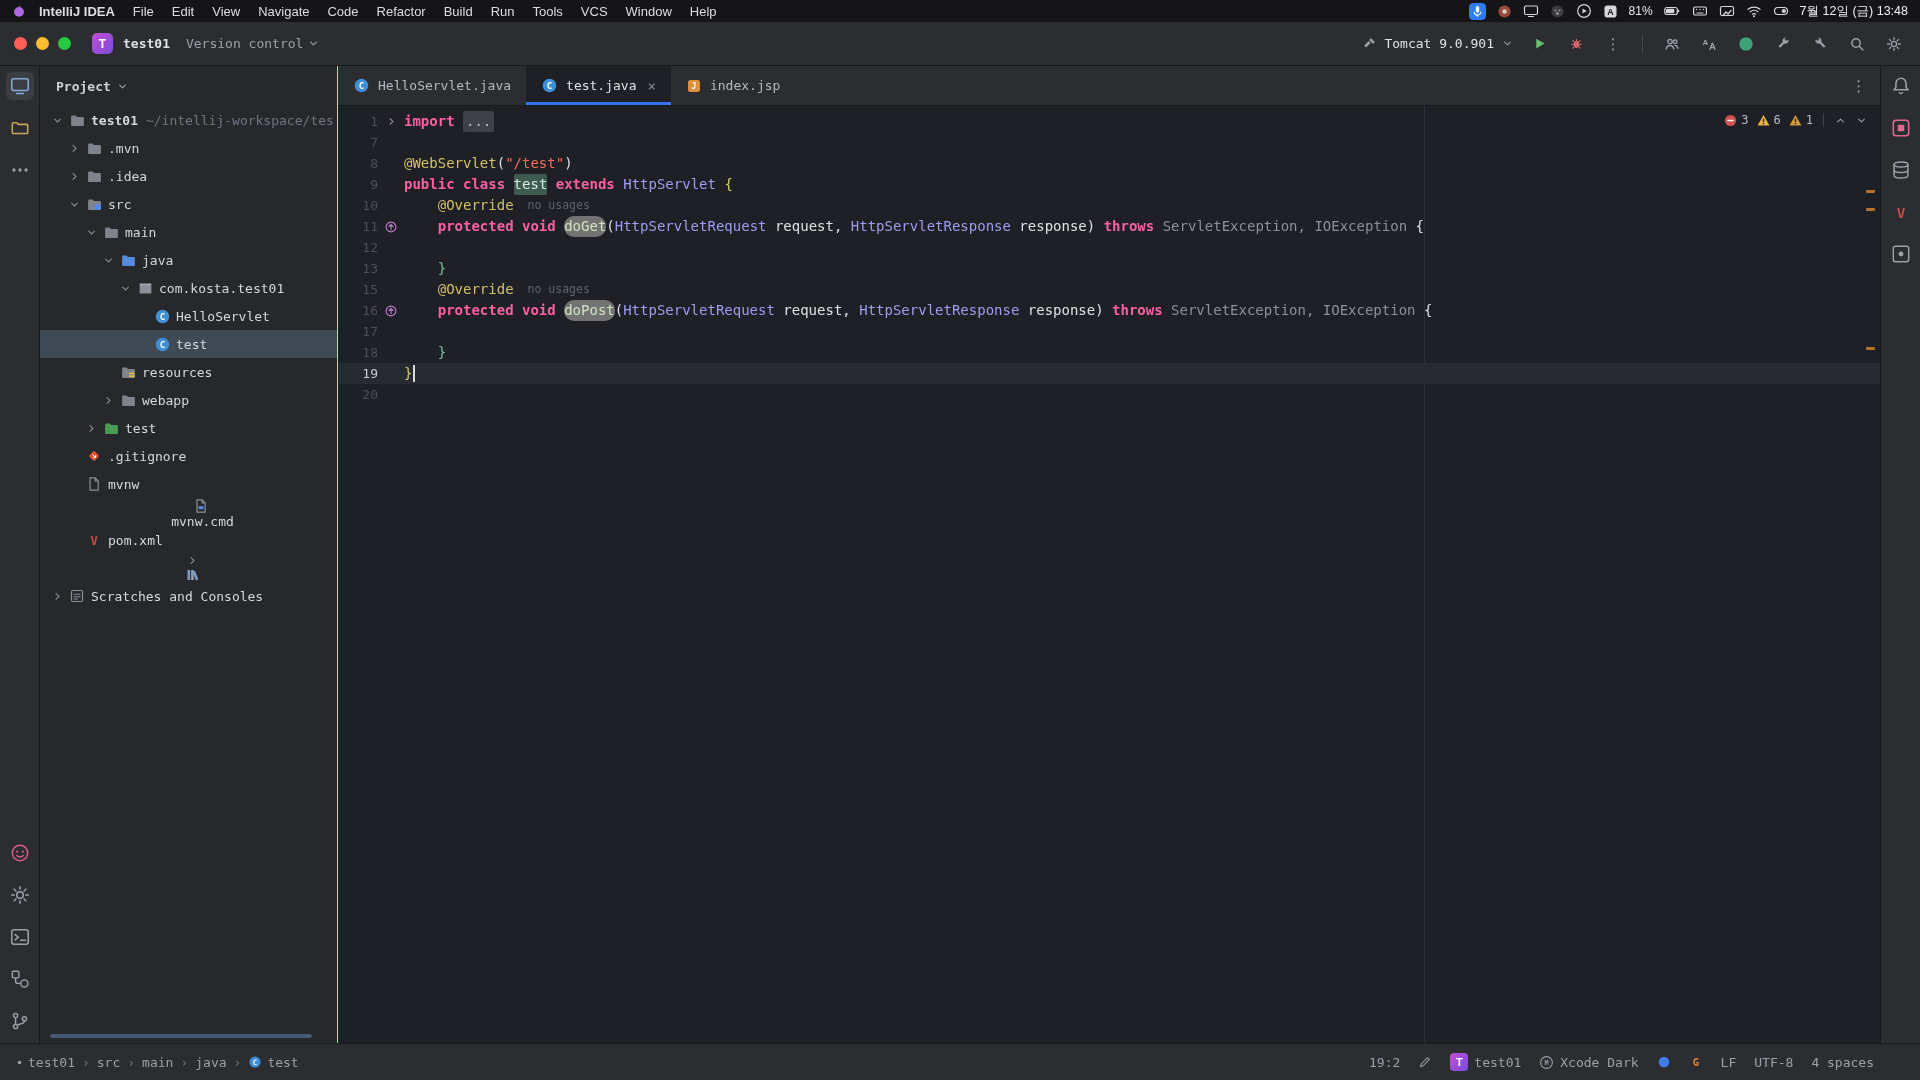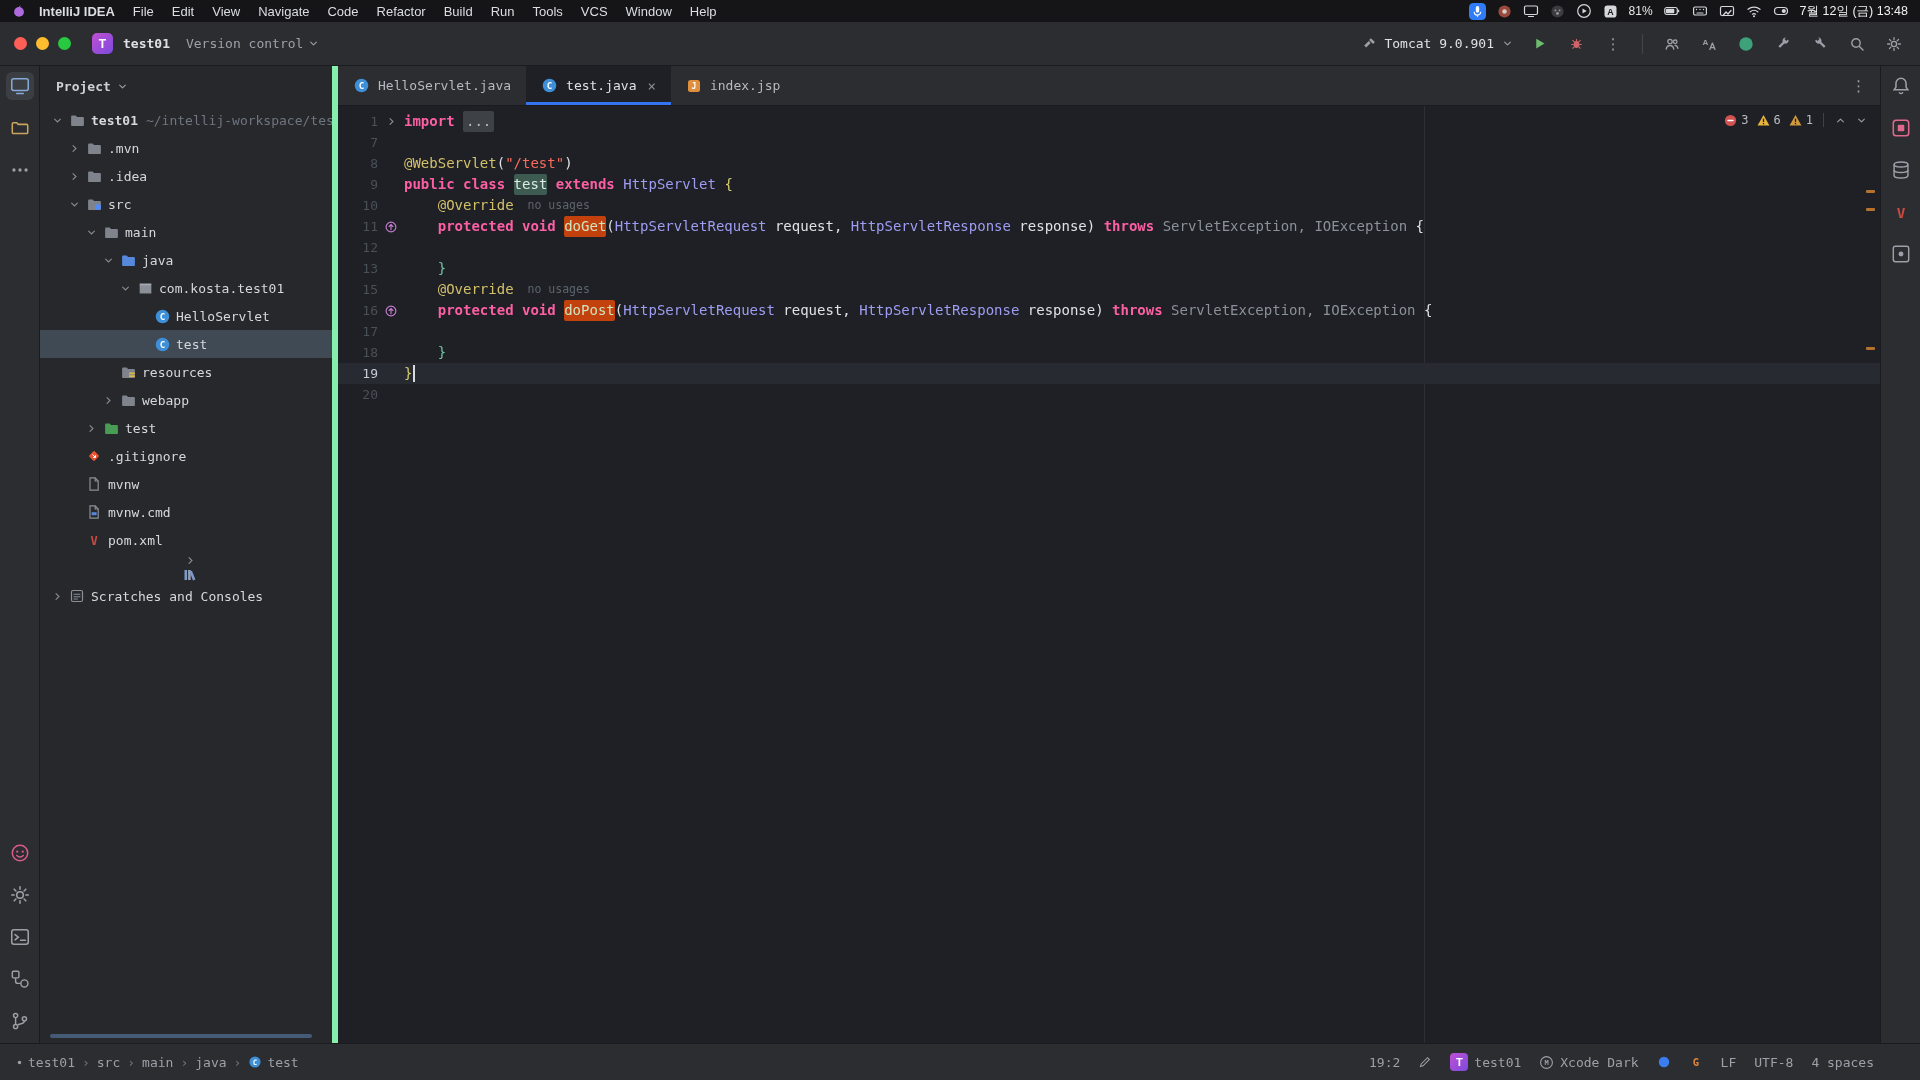--- a/index.html
+++ b/index.html
@@ -32,21 +32,21 @@
   
   .content{position:absolute;top:66px;left:0;right:0;bottom:37px;display:flex}
   .actbar{width:40px;background:#2b2d30;display:flex;flex-direction:column;align-items:center;padding:6px 0 8px;gap:14px;flex:none}
   .actbar.left{border-right:1px solid #1a1b1e}
   .actbar.right{border-left:1px solid #1a1b1e}
   .act-icon{width:28px;height:28px;border-radius:6px;display:flex;align-items:center;justify-content:center}
   .act-icon.sel{background:#3b3e43}
   .act-spacer{flex:1}
 
   
-  .project{width:298px;background:#26282c;border-right:6px solid #86efac;position:relative;overflow:hidden;flex:none}
+  .project{width:298px;background:#26282c;border-right:1px solid #86efac;position:relative;overflow:hidden;flex:none}
   .p-head{height:40px;display:flex;align-items:center;padding-left:16px;color:#ced0d6;font-size:13px;gap:5px;font-weight:bold}
   .tree{font-size:13px;color:#d5d8dd}
   .row{height:28px;display:flex;align-items:center;white-space:nowrap;overflow:hidden}
   .row.sel{background:var(--selection)}
   .chev{width:18px;display:inline-flex;justify-content:center;flex:none}
   .ticon{width:22px;display:inline-flex;justify-content:center;flex:none}
   .lbl{margin-left:3px}
   .lbl.b{font-weight:bold}
   .extra{color:#6f7680;margin-left:8px}
   .hscroll{position:absolute;bottom:5px;left:10px;width:262px;height:4px;border-radius:2px;background:rgba(100,140,190,.5)}
@@ -68,21 +68,21 @@
   .codetx{white-space:pre;display:flex;align-items:center}
   .tk{white-space:pre}
   .tk.kw{color:#fc5fa3;font-weight:bold}
   .tk.ann{color:#d3c06a}
   .tk.str{color:#fc6a5d}
   .tk.typ{color:#9e9df2}
   .tk.pln{color:#dfe1e5}
   .tk.gry{color:#8a9199}
   .tk.fold{background:#3e4247;color:#b6bac2;border-radius:2px;padding:0 3px}
   .tk.hlid{background:#3e5b52;color:#dcebe3;border-radius:2px}
-  .tk.hlm{background:#c2410c;color:#cfe4c0;border-radius:2px}
+  .tk.hlm{background:#737373;color:#cfe4c0;border-radius:10px}
   .tk.brY{color:#d5ce6e}
   .tk.brG{color:#74c3a2}
   .tk.inlay{color:#5d646d;font-size:11.5px;margin-left:14px}
   .caret{display:inline-block;width:2px;height:17px;background:#d8dade;margin-left:1px}
   .inspect{position:absolute;top:7px;right:12px;display:flex;align-items:center;gap:8px;font-size:12px;color:#b9bdc4}
   .insp-item{display:inline-flex;align-items:center;gap:4px}
   .insp-sep{width:1px;height:14px;background:#3d4046;margin:0 2px}
   .mark{position:absolute;right:5px;width:9px;height:3px;background:#b5722f;border-radius:1px}
 
   
@@ -525,21 +525,21 @@
         <div class="row" style="padding-left: 25px;">
           <span class="chev"></span>
           <span class="ic ticon">
             <svg viewBox="0 0 16 16" width="16" height="16">
               <path d="M4 1.8h5.2L12.2 5v9.2H4z" fill="none" stroke="#8a8f98" stroke-width="1.2"></path>
               <path d="M9.2 1.8V5h3" fill="none" stroke="#8a8f98" stroke-width="1.2"></path>
             </svg>
           </span>
           <span class="lbl">mvnw</span>
         </div>
-        <div class="row" style="padding-left: 25px;">
+        <div class="row" style="padding-left: 25px; flex-direction: column;">
           <span class="chev"></span>
           <span class="ic ticon">
             <svg viewBox="0 0 16 16" width="16" height="16">
               <path d="M4 1.8h5.2L12.2 5v9.2H4z" fill="none" stroke="#8a8f98" stroke-width="1.2"></path>
               <path d="M9.2 1.8V5h3" fill="none" stroke="#8a8f98" stroke-width="1.2"></path>
               <rect x="5.6" y="8.2" width="5" height="3" fill="#5689dc"></rect>
             </svg>
           </span>
           <span class="lbl">mvnw.cmd</span>
         </div>

